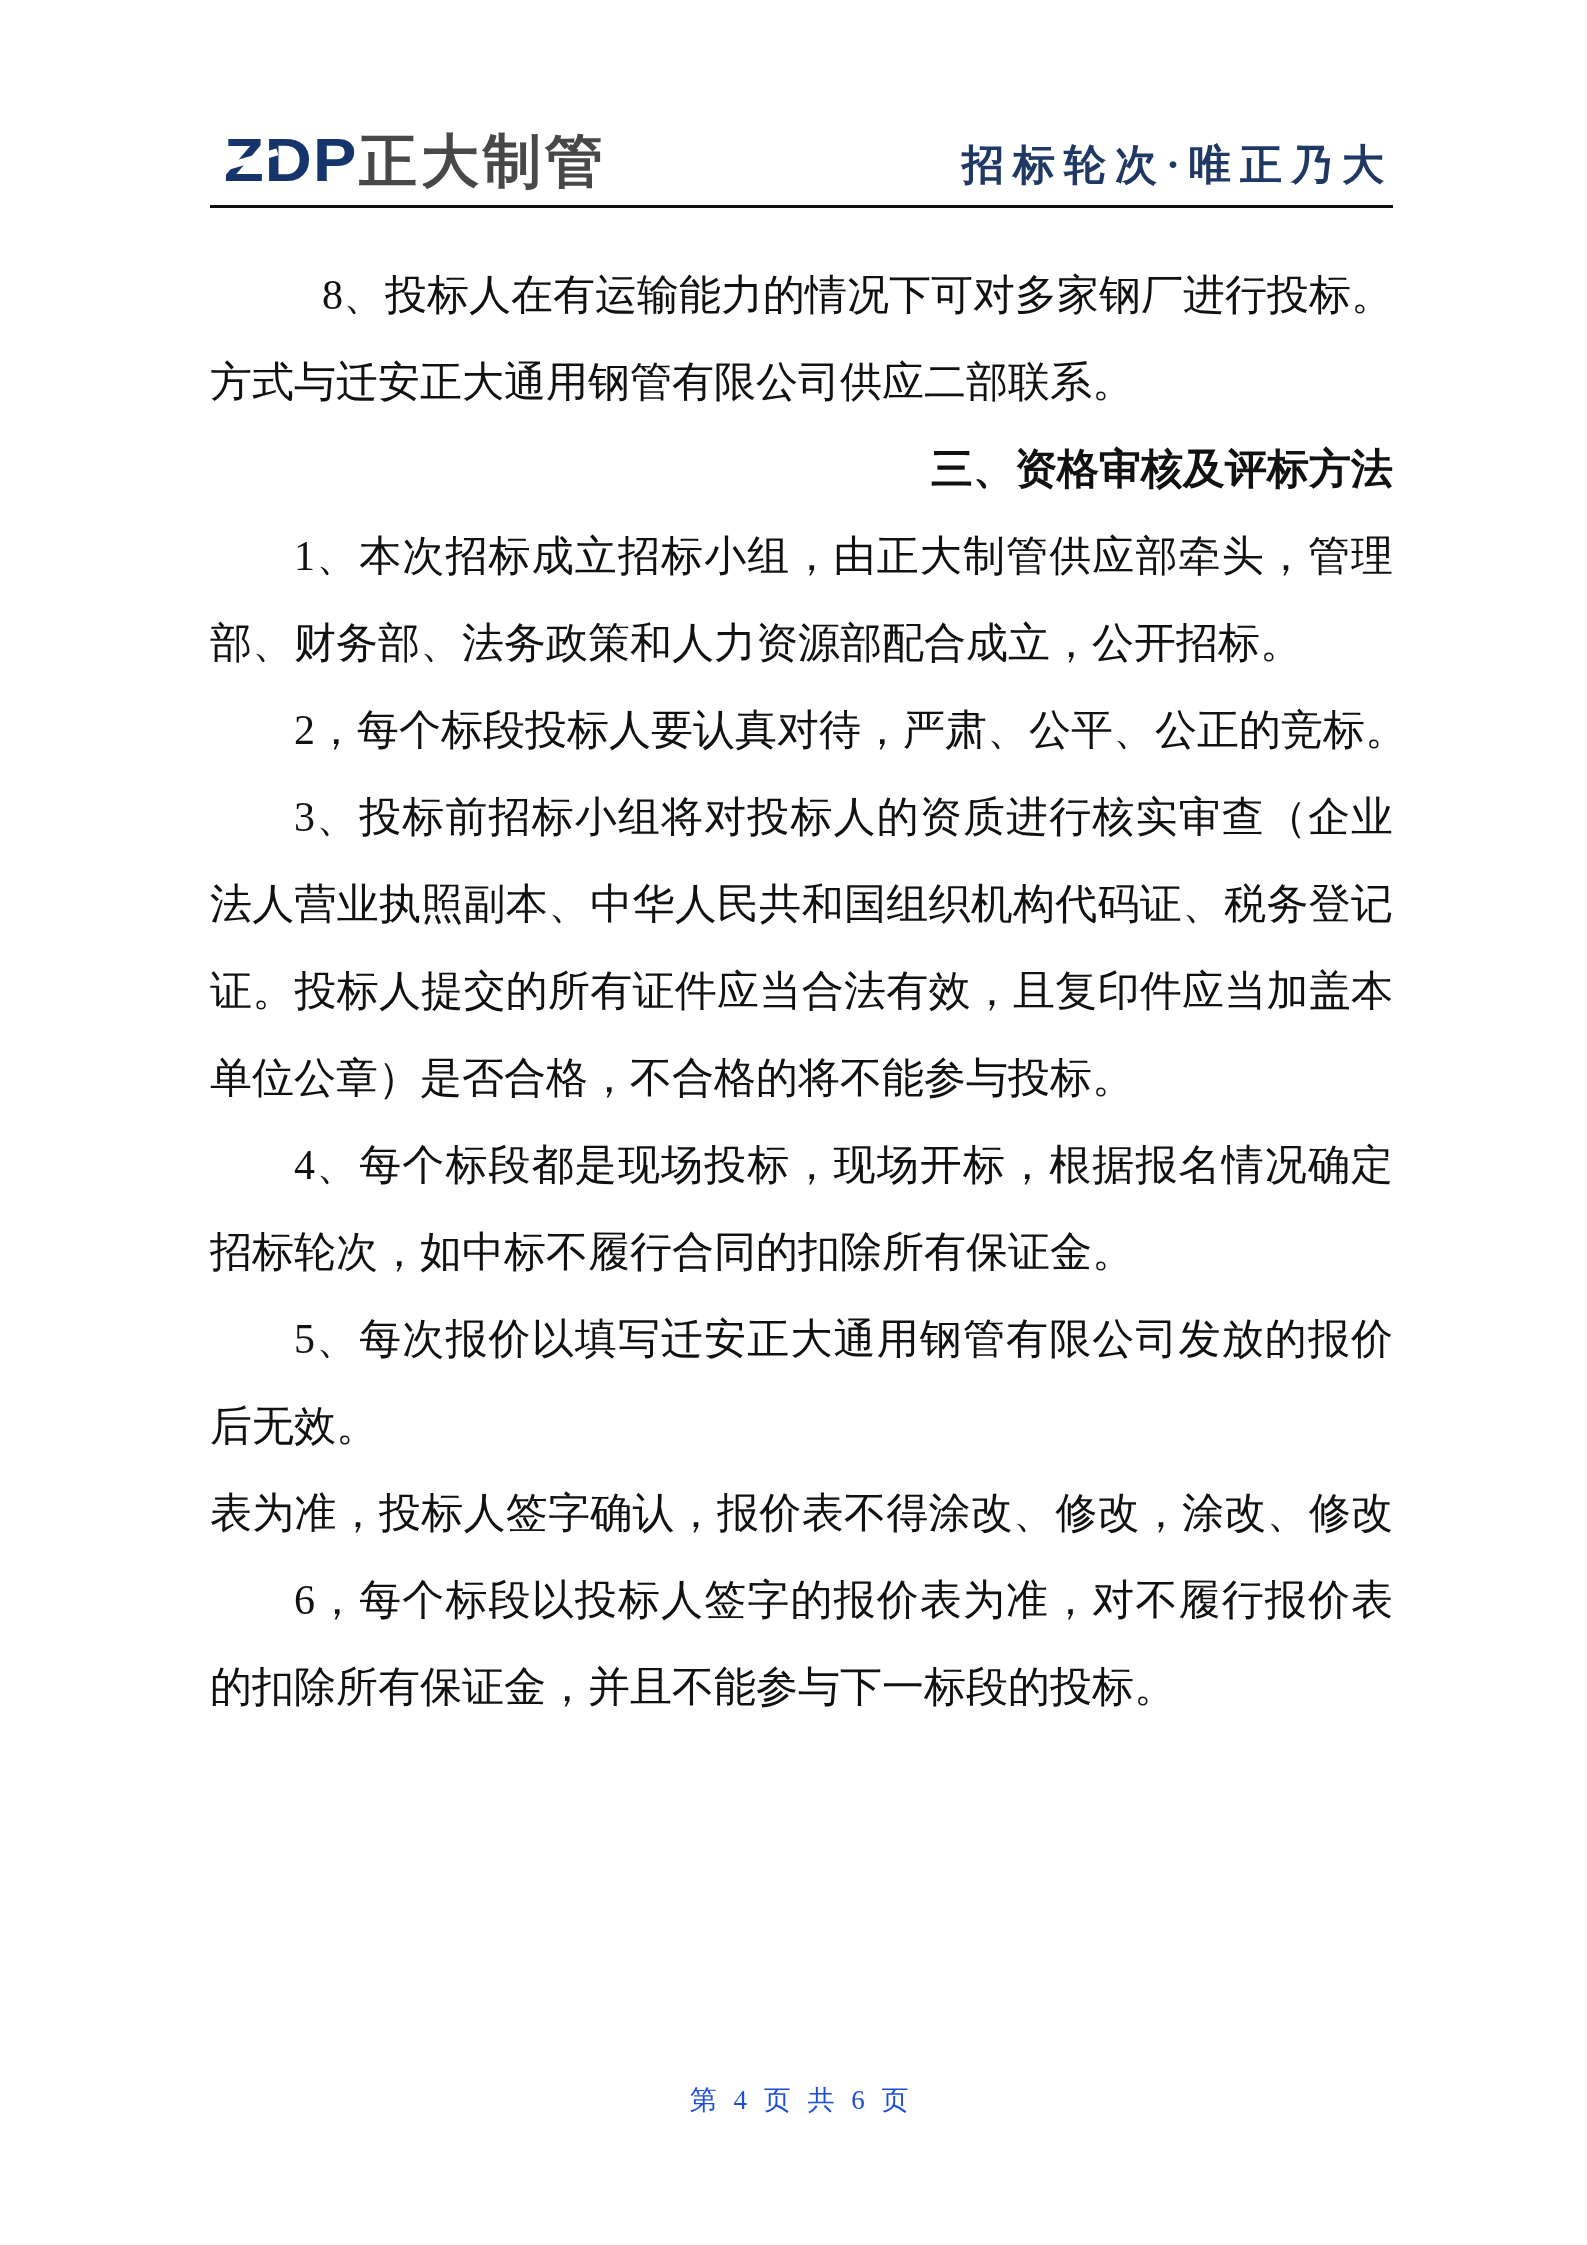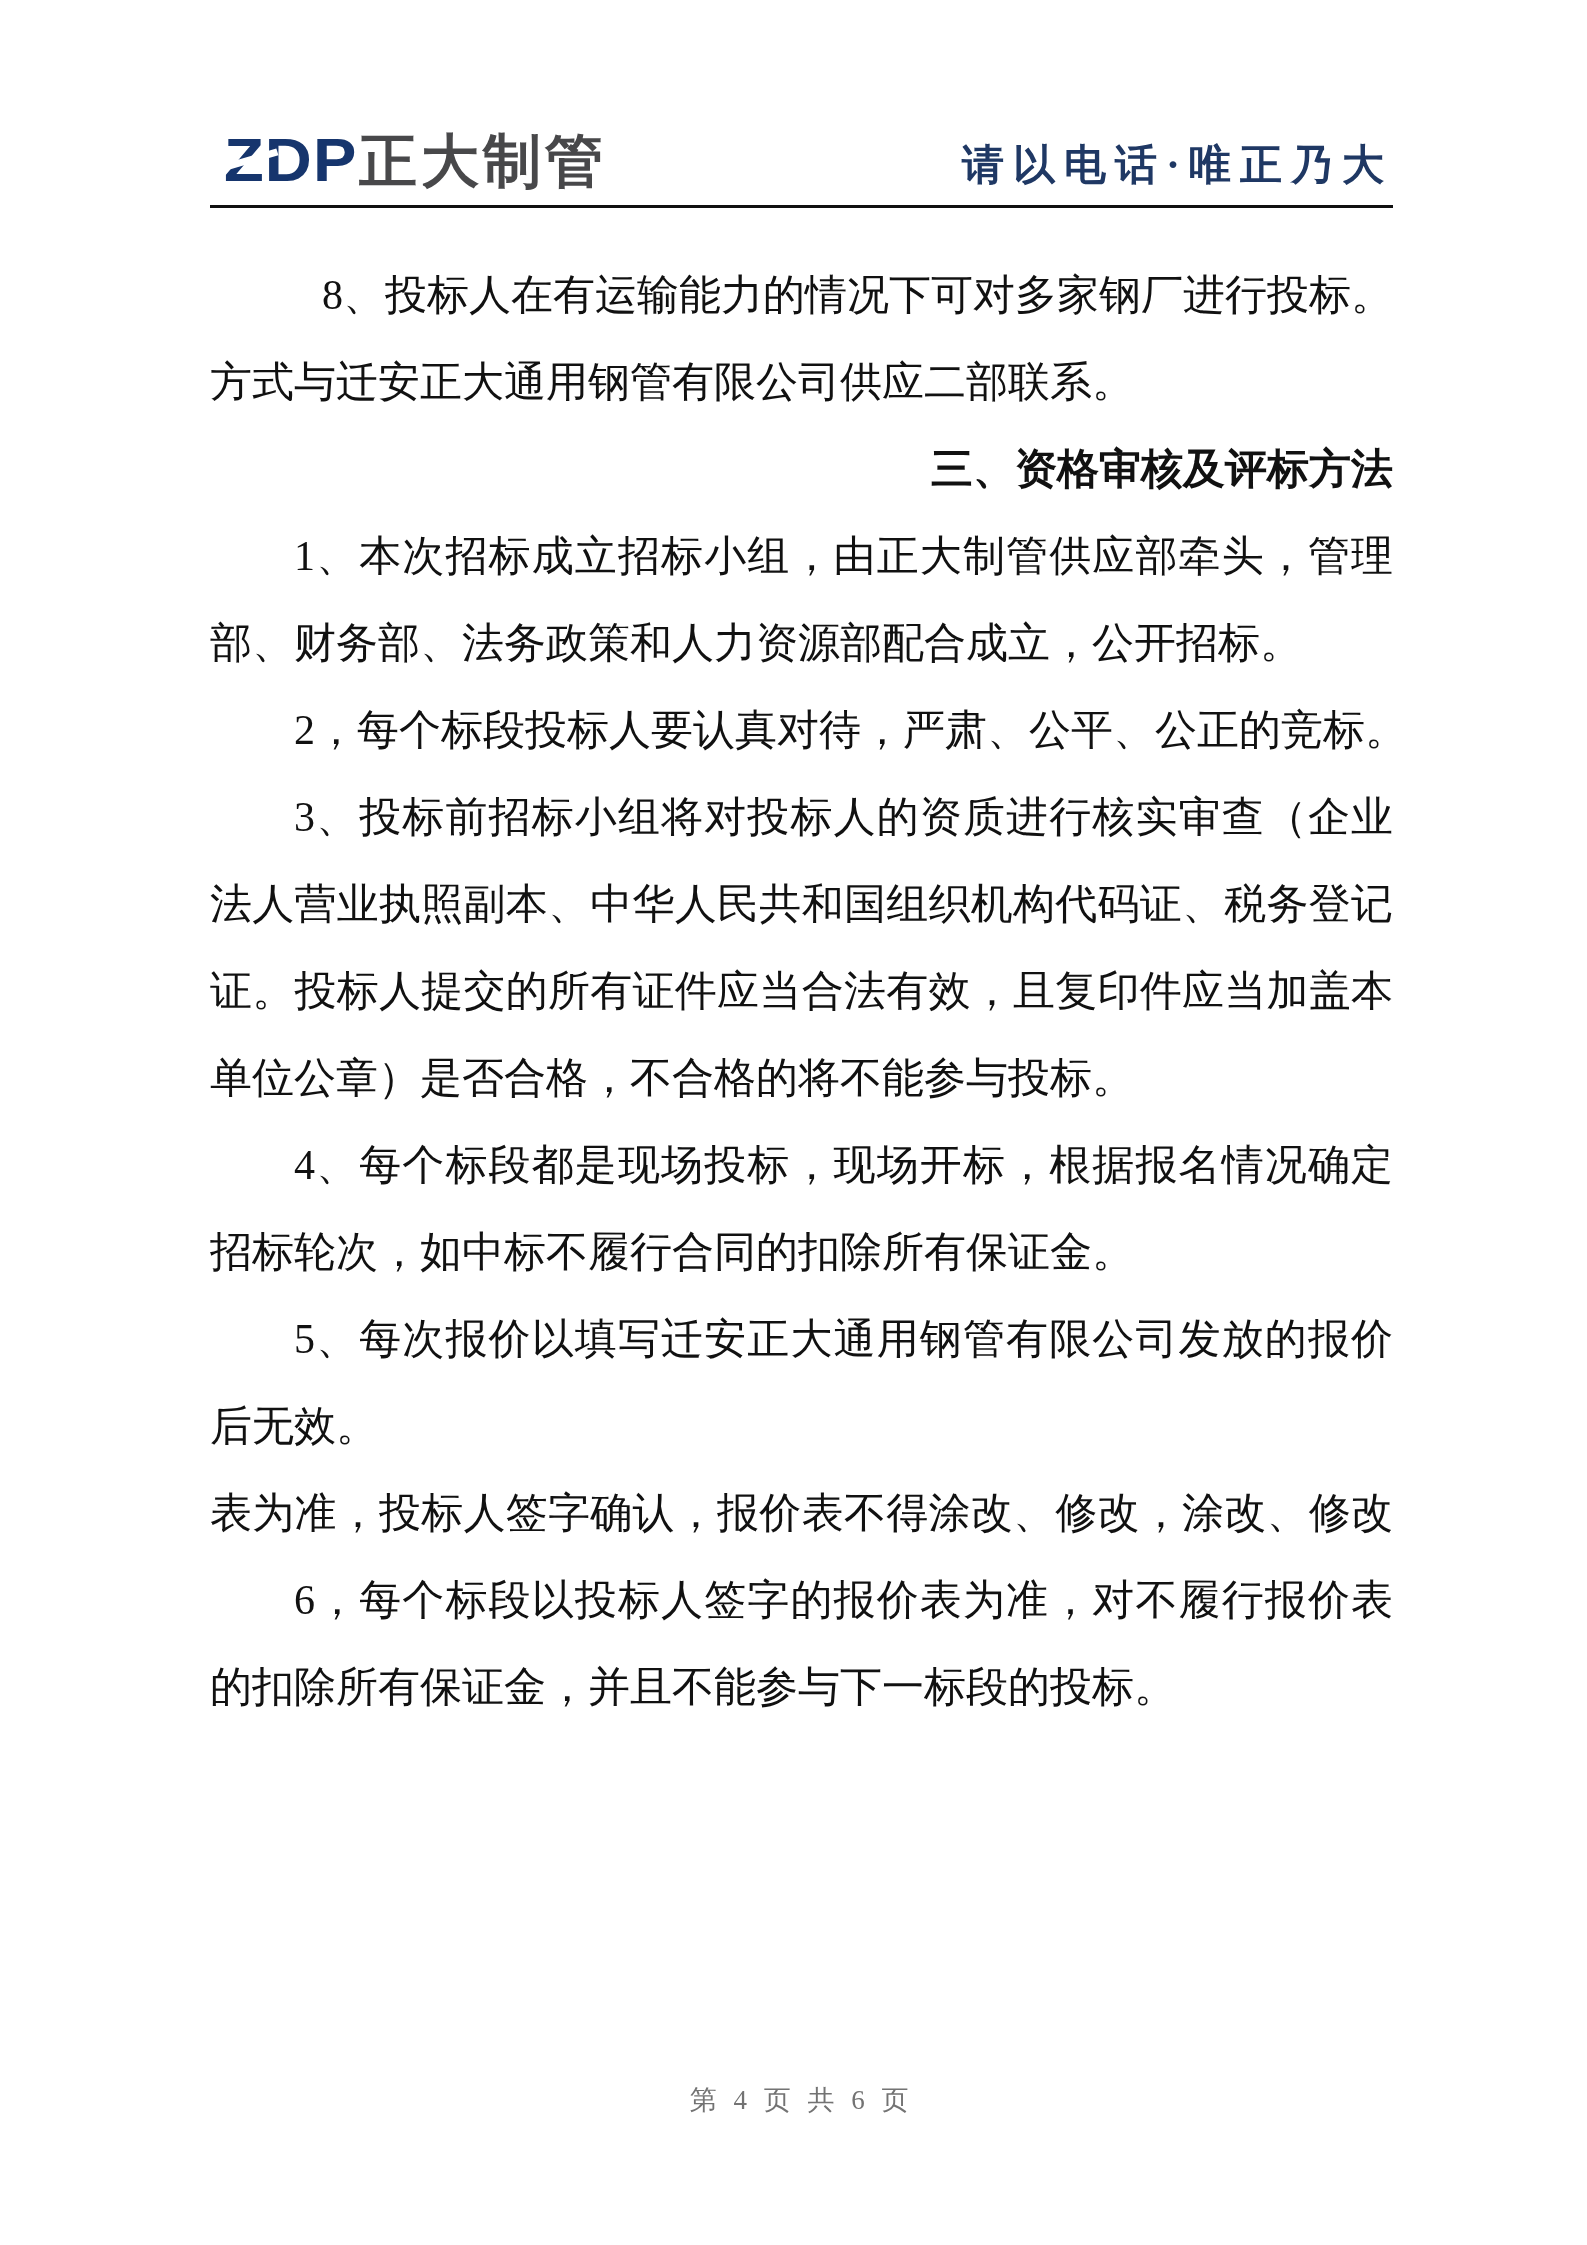--- a/index.html
+++ b/index.html
@@ -60,38 +60,38 @@
     white-space:normal;
     text-align:justify;
     text-align-last:justify;
   }
   .ln.ind{padding-left:84px;text-align:right;}
   .ln.bold{font-weight:bold;}
   
   .footer{
     position:absolute;left:210px;width:1183px;top:2085px;
     text-align:center;
-    font-size:27px;line-height:30px;color:#737373;
+    font-size:27px;line-height:30px;color:#1d4ed8;
     letter-spacing:5px;
   }
 </style>
 </head>
 <body>
 
 <div class="page">
 
   <div class="header">
     <div class="logo">
       <span class="logo-zdp">
         <span>ZDP</span>
         <span class="logo-swoosh"></span>
       </span>
       <span class="logo-cn">正大制管</span>
     </div>
-    <div class="tagline">请以电话·唯正乃大</div>
+    <div class="tagline">招标轮次·唯正乃大</div>
   </div>
   <div class="header-rule"></div>
 
   <div class="body-text">
     <div class="ln ind">8、投标人在有运输能力的情况下可对多家钢厂进行投标。</div>
     <div class="ln">方式与迁安正大通用钢管有限公司供应二部联系。</div>
     <div class="ln ind bold">三、资格审核及评标方法</div>
     <div class="ln ind just">1、本次招标成立招标小组，由正大制管供应部牵头，管理</div>
     <div class="ln">部、财务部、法务政策和人力资源部配合成立，公开招标。</div>
     <div class="ln ind">2，每个标段投标人要认真对待，严肃、公平、公正的竞标。</div>

